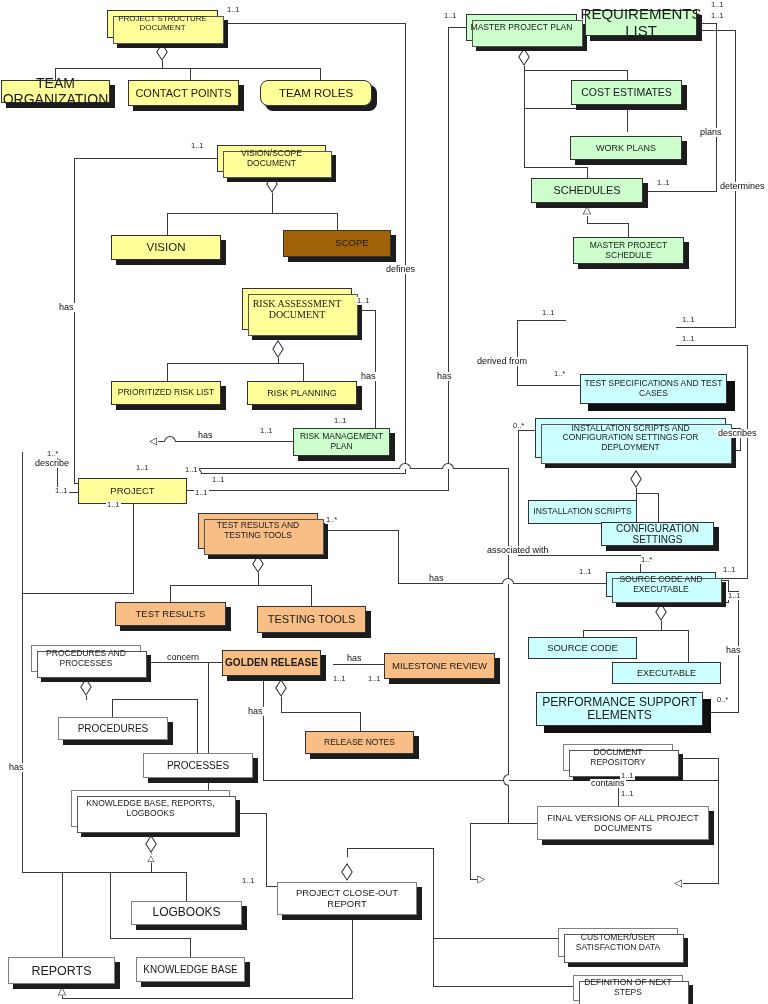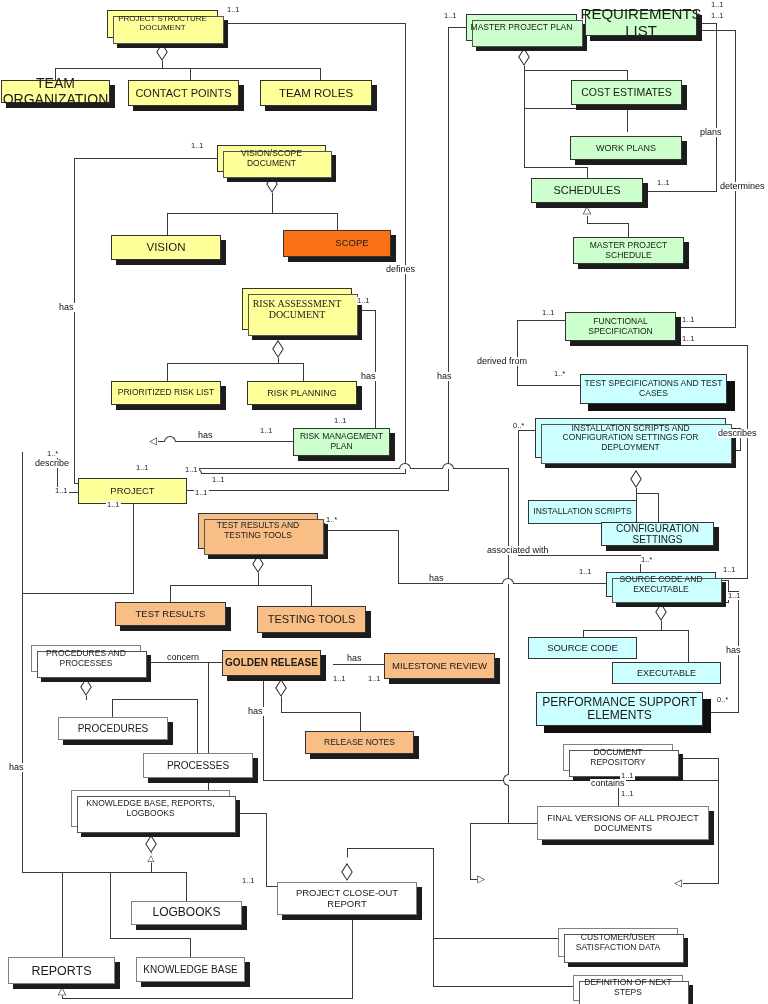--- a/index.html
+++ b/index.html
@@ -221,30 +221,30 @@
     <div class="lbl m" style="left: 620px; top: 790px;">1..1</div>
     <div class="node s-st" style="left: 107px; top: 10px; width: 111px; height: 28px; background: rgb(255, 255, 153); font-size: 8px;">
       <span>PROJECT STRUCTURE DOCUMENT</span>
     </div>
     <div class="node s-sh" style="left: 1px; top: 80px; width: 109px; height: 23px; background: rgb(255, 255, 153); font-size: 14px;">
       <span>TEAM ORGANIZATION</span>
     </div>
     <div class="node s-sh" style="left: 128px; top: 80px; width: 111px; height: 26px; background: rgb(255, 255, 153); font-size: 11px;">
       <span>CONTACT POINTS</span>
     </div>
-    <div class="node s-sh" style="left: 260px; top: 80px; width: 112px; height: 26px; background: rgb(255, 255, 153); font-size: 11.5px;">
+    <div class="node s-sh" style="left: 260px; top: 80px; width: 112px; height: 26px; background: rgb(255, 255, 153); font-size: 11.5px; border-radius: 8px;">
       <span>TEAM ROLES</span>
     </div>
     <div class="node s-st" style="left: 217px; top: 145px; width: 109px; height: 27px; background: rgb(255, 255, 153); font-size: 8.5px;">
       <span>VISION/SCOPE DOCUMENT</span>
     </div>
     <div class="node s-sh" style="left: 111px; top: 235px; width: 110px; height: 25px; background: rgb(255, 255, 153); font-size: 11.5px;">
       <span>VISION</span>
     </div>
-    <div class="node s-sh" style="left: 283px; top: 230px; width: 108px; height: 27px; background: #f97316; font-size: 9.5px; padding-left: 32px;">
+    <div class="node s-sh" style="left: 283px; top: 230px; width: 108px; height: 27px; background: #a16207; font-size: 9.5px; padding-left: 32px;">
       <span>SCOPE</span>
     </div>
     <div class="node s-st" style="left: 242px; top: 288px; width: 110px; height: 42px; background: rgb(255, 255, 153); font-size: 10px; font-family: Liberation Serif, serif;">
       <span>RISK ASSESSMENT DOCUMENT</span>
     </div>
     <div class="node s-sh" style="left: 111px; top: 381px; width: 110px; height: 24px; background: rgb(255, 255, 153); font-size: 8.5px;">
       <span>PRIORITIZED RISK LIST</span>
     </div>
     <div class="node s-sh" style="left: 247px; top: 381px; width: 110px; height: 24px; background: rgb(255, 255, 153); font-size: 9px;">
       <span>RISK PLANNING</span>
@@ -262,23 +262,20 @@
       <span>COST ESTIMATES</span>
     </div>
     <div class="node s-sh" style="left: 570px; top: 136px; width: 112px; height: 24px; background: rgb(204, 255, 204); font-size: 9px;">
       <span>WORK PLANS</span>
     </div>
     <div class="node s-sh" style="left: 531px; top: 178px; width: 112px; height: 25px; background: rgb(204, 255, 204); font-size: 11px;">
       <span>SCHEDULES</span>
     </div>
     <div class="node s-sh" style="left: 573px; top: 237px; width: 111px; height: 27px; background: rgb(204, 255, 204); font-size: 8.5px;">
       <span>MASTER PROJECT SCHEDULE</span>
-    </div>
-    <div class="node s-sh" style="left: 565px; top: 312px; width: 111px; height: 29px; background: rgb(204, 255, 204); font-size: 8.5px;">
-      <span>FUNCTIONAL SPECIFICATION</span>
     </div>
     <div class="node s-sh" style="left: 293px; top: 428px; width: 97px; height: 28px; background: rgb(204, 255, 204); font-size: 8.5px;">
       <span>RISK MANAGEMENT PLAN</span>
     </div>
     <div class="node s-bg" style="left: 580px; top: 374px; width: 147px; height: 30px; background: rgb(204, 255, 255); font-size: 8.5px;">
       <span>TEST SPECIFICATIONS AND TEST CASES</span>
     </div>
     <div class="node s-st" style="left: 535px; top: 418px; width: 191px; height: 40px; background: rgb(204, 255, 255); font-size: 8.5px;">
       <span>INSTALLATION SCRIPTS AND CONFIGURATION SETTINGS FOR DEPLOYMENT</span>
     </div>

